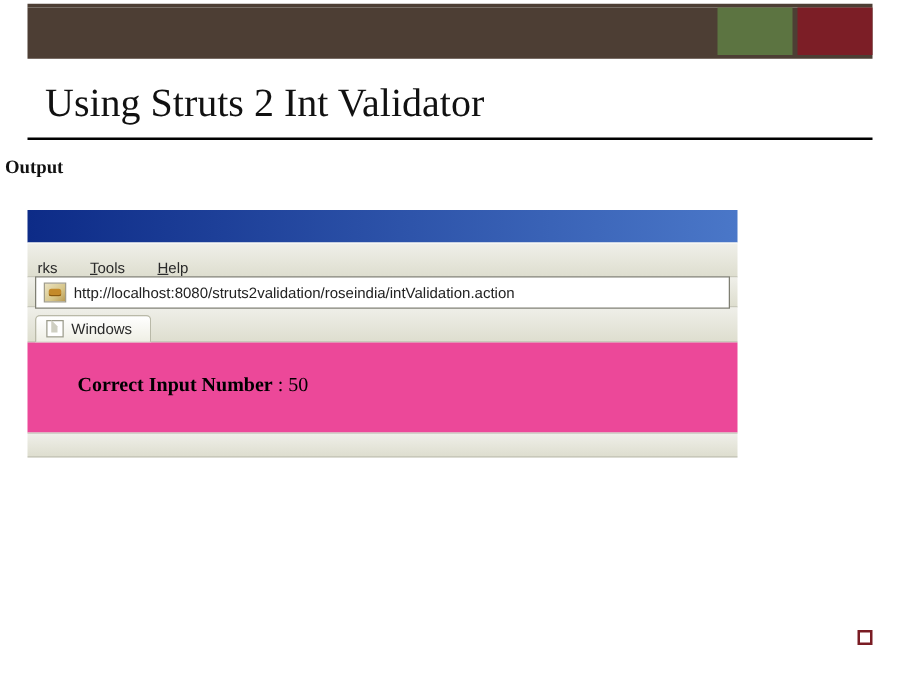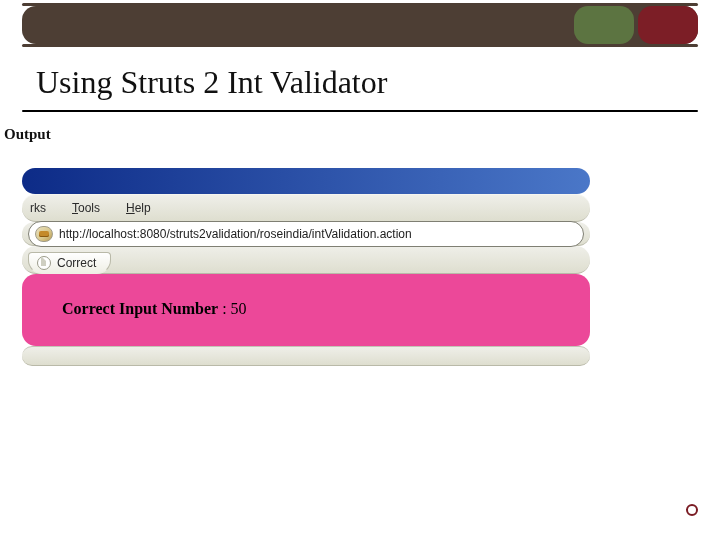--- a/index.html
+++ b/index.html
@@ -1,15 +1,15 @@
 <!DOCTYPE html>
 <html><head>
 <meta charset="utf-8">
 <style>
-  * { box-sizing: border-box; margin: 0; padding: 0; border-radius: 14px; }
+  * { box-sizing: border-box; margin: 0; padding: 0; }
   html, body { width: 720px; height: 540px; background: #ffffff; font-family: "Times New Roman", serif; }
 
   .slide {
     position: relative;
     width: 720px;
     height: 540px;
     background: #fff;
   }
 
   
@@ -64,21 +64,21 @@
 
   
   .winbar {
     height: 26px;
     background: linear-gradient(to right, #0d2b87, #4a77c8);
   }
 
   
   .menubar {
     display: flex;
-    align-items: center;
+    align-items: flex-end;
     gap: 26px;
     height: 28px;
     padding: 0 8px;
     background: linear-gradient(#efefe9, #dedecf);
     border-top: 1px solid #f5f5f0;
     border-bottom: 1px solid #b9b9a8;
     font-family: Tahoma, Arial, sans-serif;
     font-size: 12px;
     color: #2a2a2a;
   }
@@ -219,21 +219,21 @@
     <div class="addrbar">
       <div class="addrfield">
         <span class="favicon"></span>
         <span>http://localhost:8080/struts2validation/roseindia/intValidation.action</span>
       </div>
     </div>
 
     <div class="tabbar">
       <div class="tab">
         <span class="pageicon"></span>
-        <span>Correct</span>
+        <span>Windows</span>
       </div>
     </div>
 
     <div class="content">
       <span class="label">Correct Input Number</span>
       <span> : </span><span>50</span>
     </div>
 
     <div class="lowbar"></div>
   </div>

